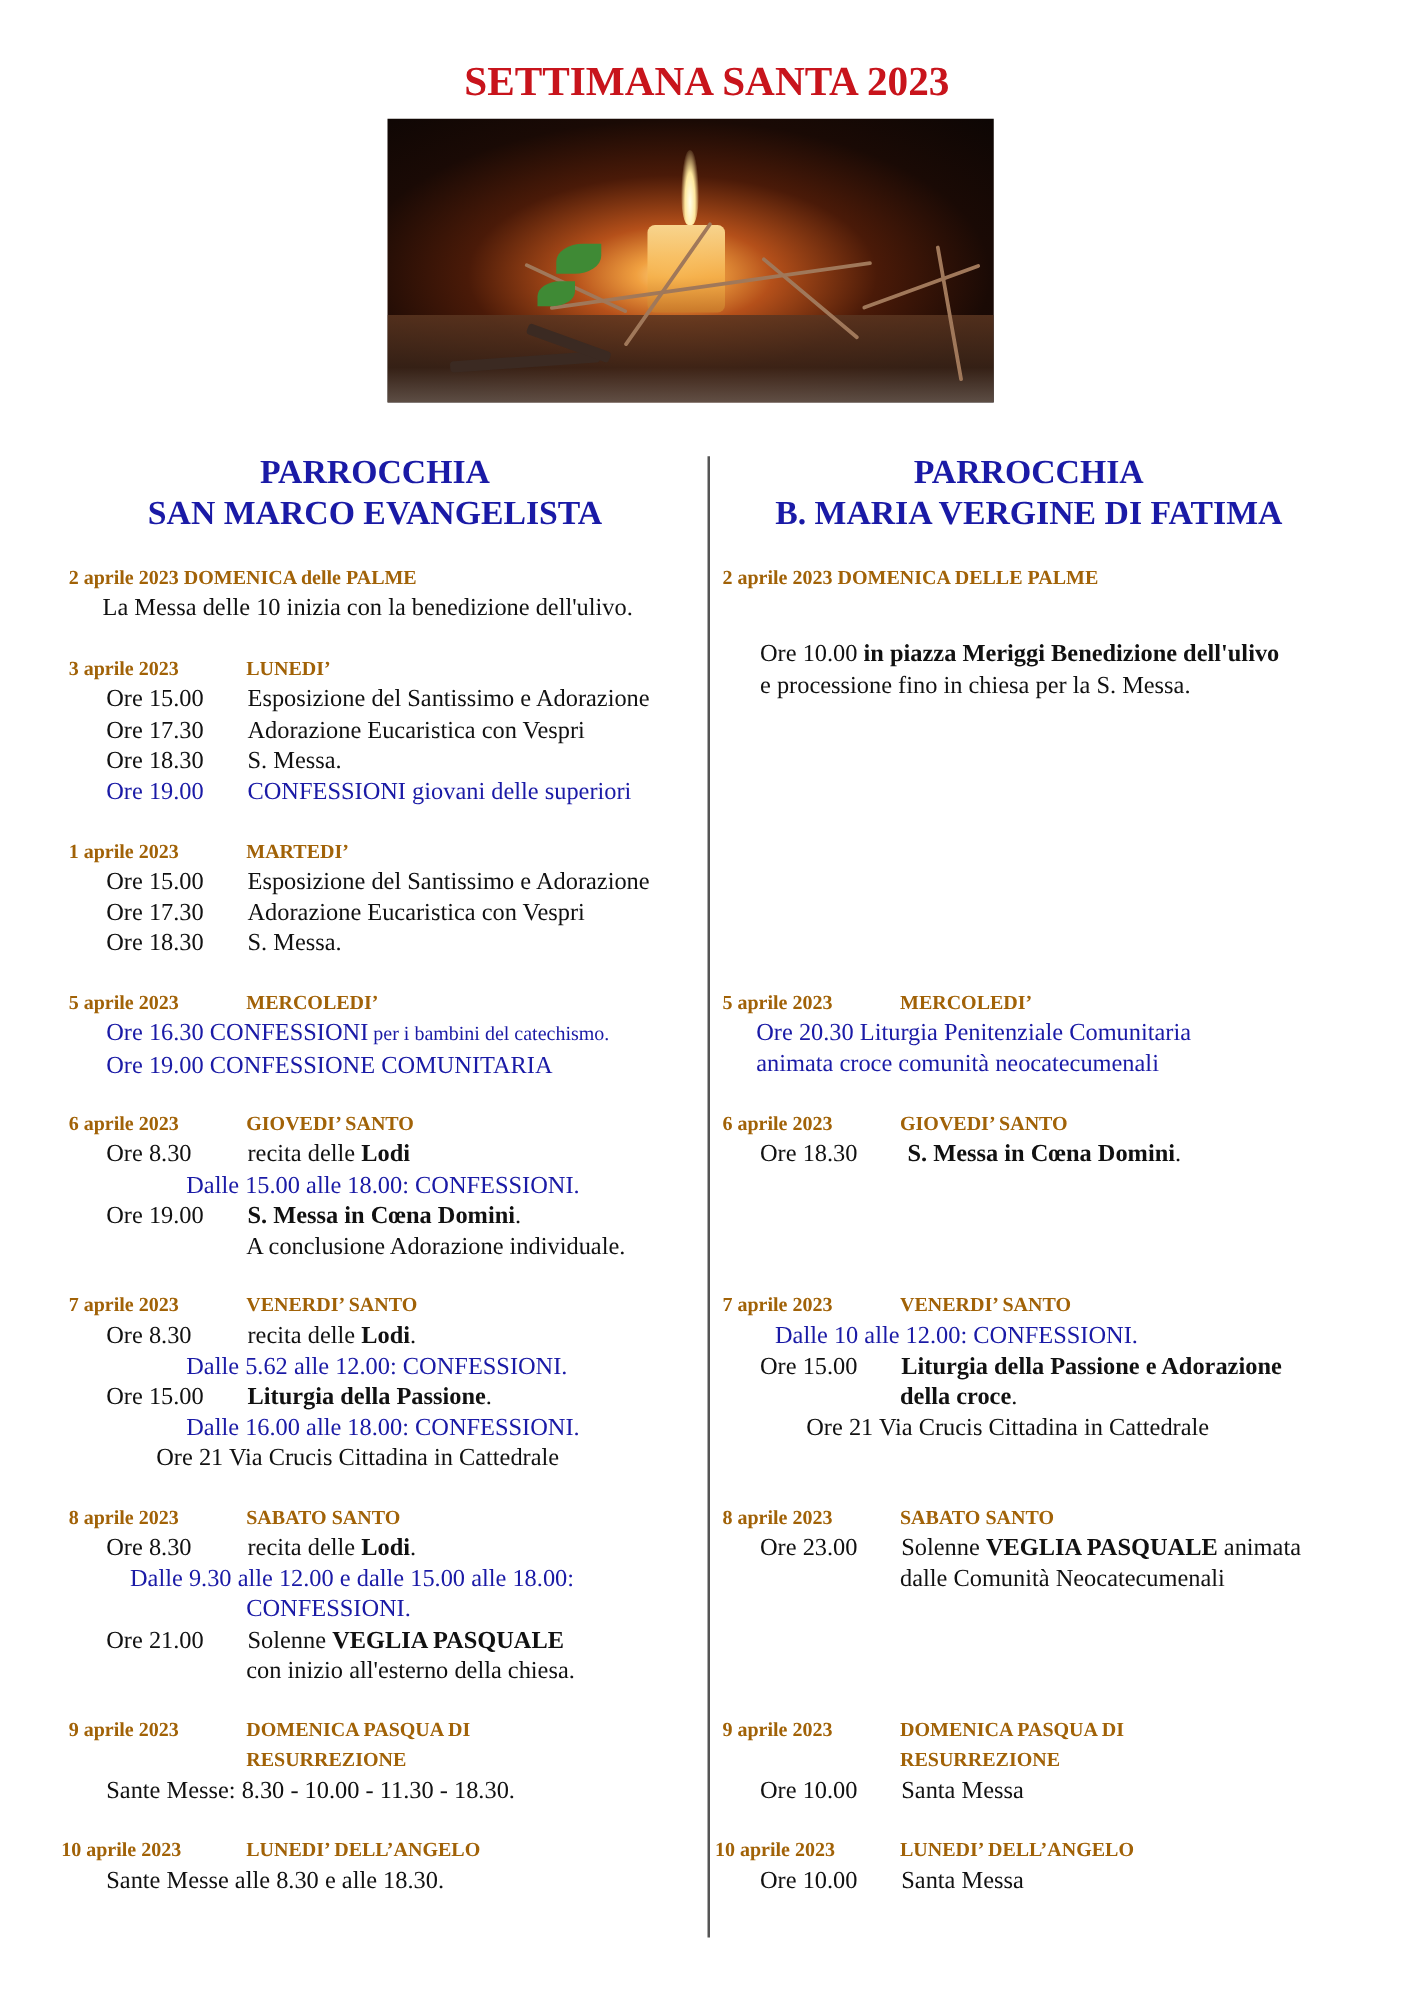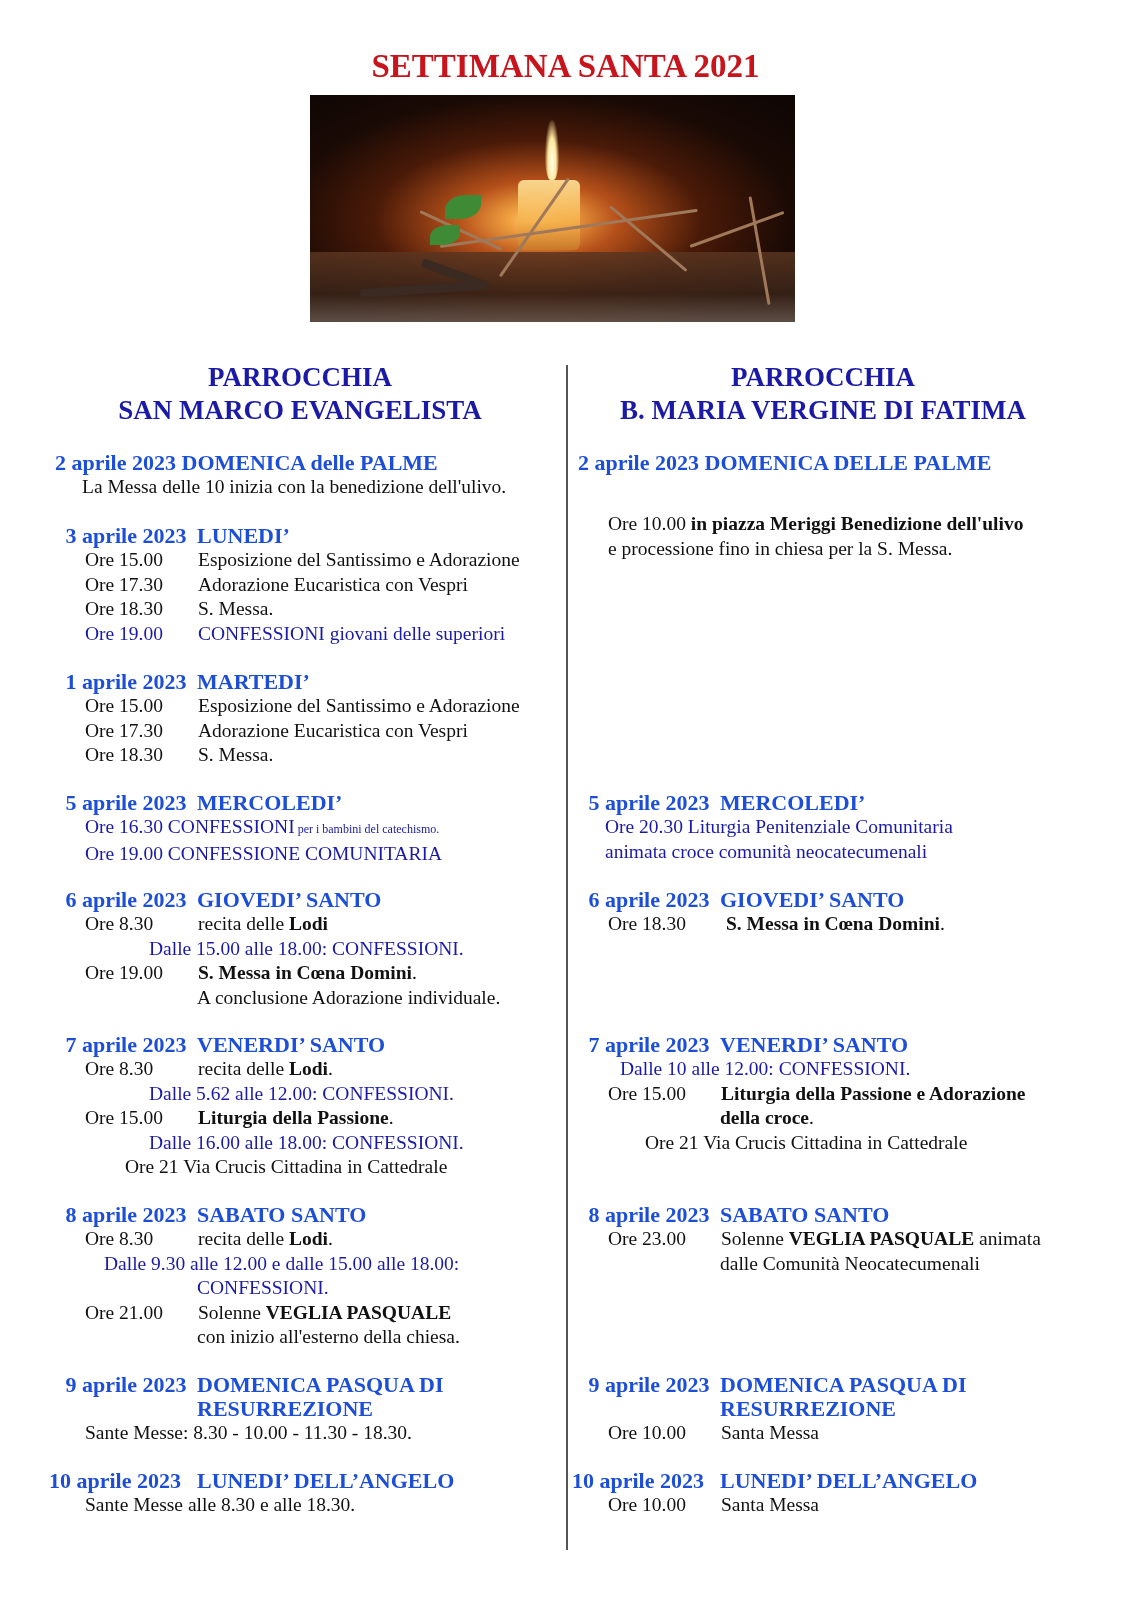--- a/index.html
+++ b/index.html
@@ -23,37 +23,37 @@
   .divider { position: absolute; left: 566px; top: 365px; width: 2px; height: 1185px; background: #555; }
 
   .col { position: absolute; top: 361px; }
   .col.left { left: 55px; width: 500px; }
   .col.right { left: 578px; width: 510px; }
   .parish { text-align: center; color: #1a1aa6; font-weight: bold; font-size: 27px; line-height: 33px; }
   .col.left .parish { width: 500px; margin-left: -5px; }
   .col.right .parish { width: 490px; }
 
   .day { position: absolute; left: 0; width: 100%; }
-  .dhead { color: #1d4ed8; font-weight: bold; font-size: 22px; line-height: 24px; white-space: nowrap; }
+  .dhead { color: #a16207; font-weight: bold; font-size: 16px; line-height: 24px; white-space: nowrap; }
   .dhead .date { display: inline-block; }
   .dhead .name { display: inline-block; vertical-align: top; }
-  .dhead.tab .date { width: 142px; text-align: center; }
+  .dhead.tab .date { width: 142px; }
   .line { font-size: 19.5px; line-height: 24.5px; white-space: nowrap; position: relative; }
   .line .time { display: inline-block; width: 113px; }
   .line .desc { display: inline-block; }
   .ind { padding-left: 30px; }
   .blue { color: #1a1aa6; }
   .it { }
   .b { font-weight: bold; }
   .ml { padding-left: 142px; }
 </style>
 </head>
 <body>
 
-<div class="title">SETTIMANA SANTA 2021</div>
+<div class="title">SETTIMANA SANTA 2023</div>
 
 <div class="hero">
   <div class="table"></div>
   <div class="candle"></div>
   <div class="flame"></div>
   <div class="thorn" style="left:130px;top:150px;width:260px;transform:rotate(-8deg);"></div>
   <div class="thorn" style="left:110px;top:115px;width:90px;transform:rotate(25deg);"></div>
   <div class="thorn" style="left:190px;top:180px;width:120px;transform:rotate(-55deg);"></div>
   <div class="thorn" style="left:300px;top:110px;width:100px;transform:rotate(40deg);"></div>
   <div class="thorn" style="left:380px;top:150px;width:100px;transform:rotate(-20deg);"></div>
@@ -96,21 +96,21 @@
     </div>
     <div class="line ind"><span class="time">Ore 15.00</span><span class="desc">Esposizione del Santissimo e Adorazione</span></div>
     <div class="line ind it"><span class="time">Ore 17.30</span><span class="desc">Adorazione Eucaristica con Vespri</span></div>
     <div class="line ind"><span class="time">Ore 18.30</span><span class="desc">S. Messa.</span></div>
   </div>
 
   <div class="day" style="top:430px;">
     <div class="dhead tab">
       <span class="date">5 aprile 2023</span><span class="name">MERCOLEDI’</span>
     </div>
-    <div class="line it blue" style="padding-left:30px;"><span>Ore 16.30 CONFESSIONI</span><span style="font-size:12px;"> per i bambini del catechismo.</span></div>
+    <div class="line it blue" style="padding-left:30px;"><span>Ore 16.30 CONFESSIONI</span><span style="font-size:16px;"> per i bambini del catechismo.</span></div>
     <div class="line it blue" style="padding-left:30px;">Ore 19.00 CONFESSIONE COMUNITARIA</div>
   </div>
 
   <div class="day" style="top:527px;">
     <div class="dhead tab">
       <span class="date">6 aprile 2023</span><span class="name">GIOVEDI’ SANTO</span>
     </div>
     <div class="line ind"><span class="time">Ore 8.30</span><span class="desc"><span>recita delle </span><span class="b">Lodi</span></span></div>
     <div class="line it blue" style="padding-left:94px;">Dalle 15.00 alle 18.00: CONFESSIONI.</div>
     <div class="line ind"><span class="time">Ore 19.00</span><span class="desc"><span class="b">S. Messa in Cœna Domini</span><span>.</span></span></div>

